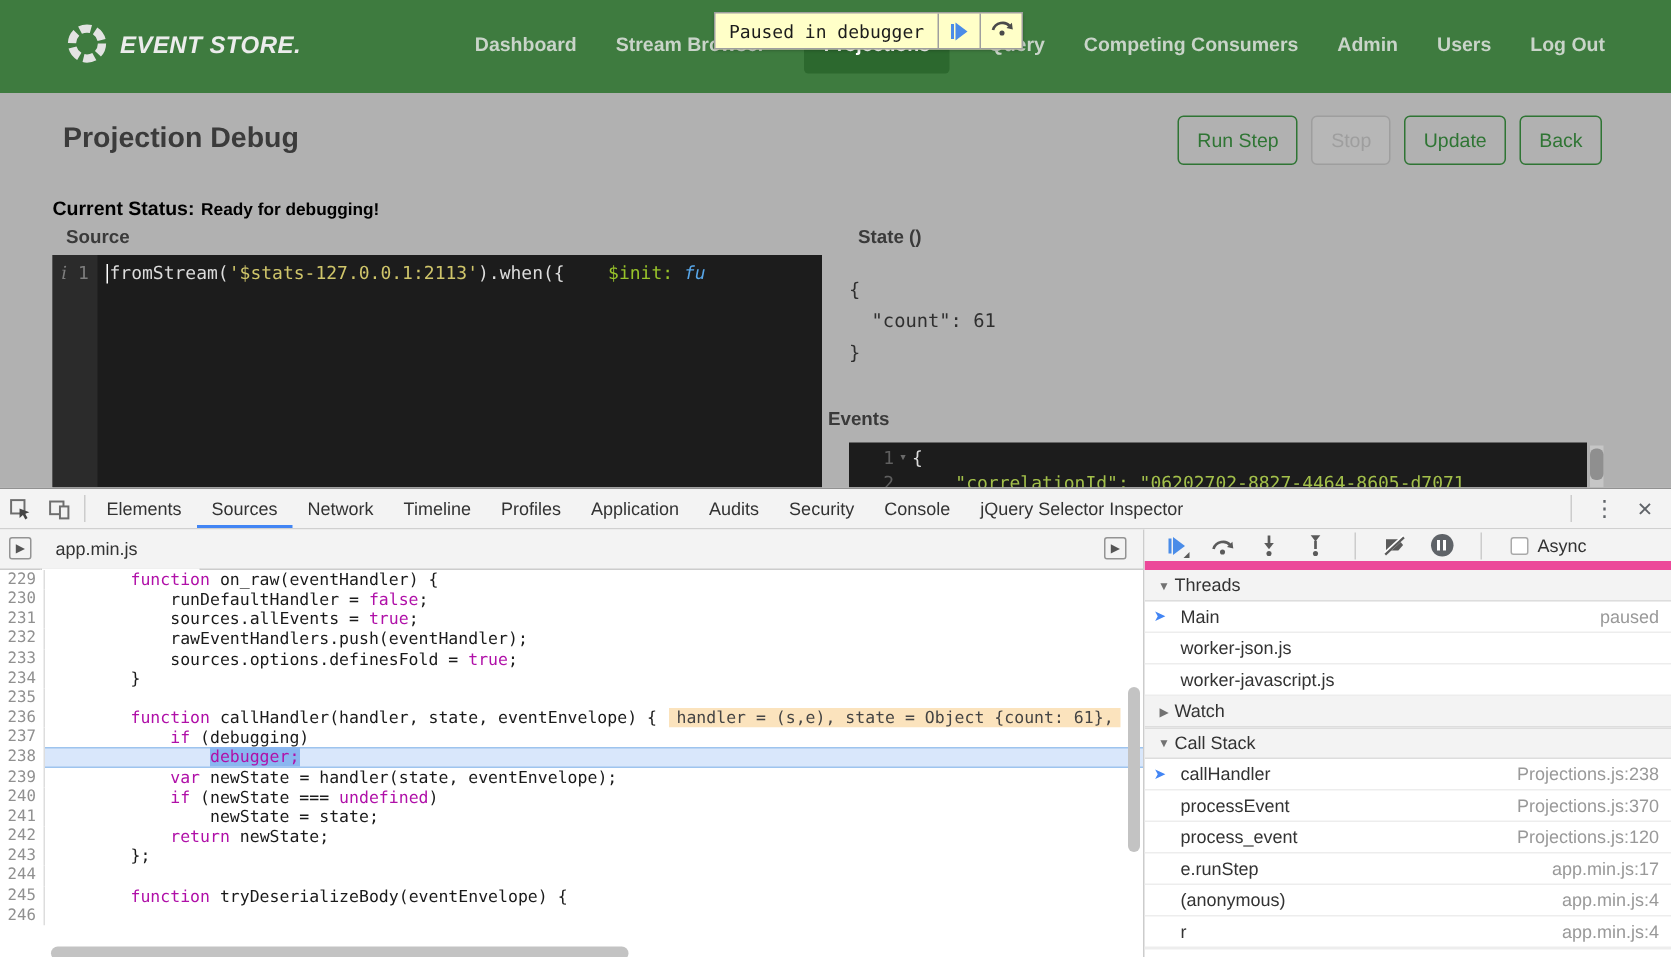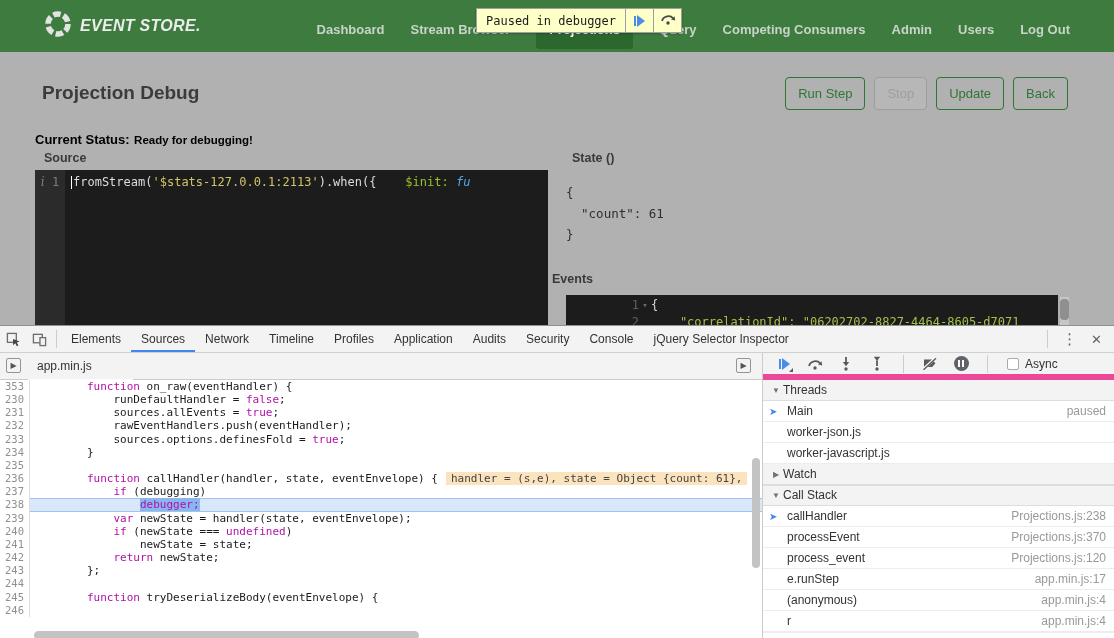--- a/index.html
+++ b/index.html
@@ -1,20 +1,20 @@
 <!DOCTYPE html>
 <html><head>
 <meta charset="utf-8">
 <style>
   * { margin:0; padding:0; box-sizing:border-box; }
   body { font-family:"Liberation Sans", sans-serif; background:#888; }
   .screen { position:relative; width:1114px; height:638px; overflow:hidden; background:#b1b1b1; }
 
   
-  .topnav { position:absolute; left:0; top:0; width:1114px; height:52px; background:#3e7b3f; display:flex; align-items:center; }
+  .topnav { position:absolute; left:0; top:0; width:1114px; height:62px; background:#3e7b3f; display:flex; align-items:center; }
   .brand { display:flex; align-items:center; margin-left:44px; cursor:pointer; }
   .brand-text { font-style:italic; font-weight:bold; font-size:16px; letter-spacing:.3px; color:#ececec; margin-left:8px; }
   .navitems { position:absolute; right:44px; top:0; height:58px; display:flex; align-items:center; gap:26px; }
   .nav-item { font-size:13px; font-weight:bold; color:#c9d4c9; cursor:pointer; white-space:nowrap; }
   .nav-item.active { background:#2c682e; color:#fff; padding:12px 13px; border-radius:3px; }
 
   
   .paused-banner { position:absolute; left:476px; top:8px; height:25px; display:flex; z-index:20;
      background:#ffffc8; border:1px solid #9f9f9f; box-shadow:0 1px 2px rgba(0,0,0,.25); }
   .pb-label { font:12px "DejaVu Sans Mono", monospace; color:#1c1c1c; padding:5px 9px 0 9px; }
@@ -27,21 +27,21 @@
   .page-title { position:absolute; left:42px; top:82px; font-size:19px; font-weight:bold; color:#3b3b3b; }
   .hdr-buttons { position:absolute; right:46px; top:77px; display:flex; gap:9px;align-items:center; }
   .hbtn { font-size:13px; padding:8px 12px; border-radius:4px; border:1px solid #2f7534; color:#2f7534; background:transparent; cursor:pointer; font-family:inherit; }
   .hbtn.disabled { border-color:#9e9e9e; color:#9e9e9e; background:#b7b7b7; cursor:default; }
   .status-line { position:absolute; left:35px; top:130px; color:#000000; }
   .status-line .lbl { font-size:13px; font-weight:bold; }
   .status-line .val { font-size:11.5px; font-weight:bold; }
   .pane-h { position:absolute; font-size:12.5px; font-weight:bold; color:#3a3a3a; }
 
   
-  .dark-editor { position:absolute; background:#1c1c1c; overflow:hidden;padding-left:43px; }
+  .dark-editor { position:absolute; background:#1c1c1c; overflow:hidden; }
   .src-gutter { position:absolute; left:0; top:0; bottom:0; width:30px; background:#2b2b2b; color:#7d7d7d; font:12px "DejaVu Sans Mono", monospace; padding-top:5px; text-align:center; }
   .src-code { position:absolute; left:36px; top:5px; white-space:pre; font:12px "DejaVu Sans Mono", monospace; }
   .caret { display:inline-block; width:1px; height:13px; background:#fff; vertical-align:middle; margin-right:1px; }
   .tok-w { color:#dcdcdc; } .tok-s { color:#cfc56a; } .tok-g { color:#98c32a; } .tok-b { color:#58a6e8; font-style:italic; } .tok-str { color:#a3c04a; }
   .state-pre { position:absolute; left:566px; top:182px; font:12.5px/21px "DejaVu Sans Mono", monospace; color:#2f2f2f; white-space:pre; }
   .ev-line { display:flex; font:12px/17px "DejaVu Sans Mono", monospace; }
   .ev-num { width:30px; text-align:right; color:#5f5f5f; flex:0 0 30px; }
   .ev-fold { width:12px; color:#6a6a6a; font-size:9px; text-align:center; }
   .ev-code { white-space:pre; }
   .ev-scroll-track { position:absolute; left:1060px; top:297px; width:9px; height:28px; background:#c6c6c6; }
@@ -224,21 +224,21 @@
         <span class="panel-toggle">▶</span>
         <span id="file-tabs" style="display:flex;flex-direction:column;">
             <span class="ft">app.min.js</span>
             <span class="ft active">Projections.js<span class="x">×</span></span>
             <span class="ft">1Prelude.js</span>
           </span>
         <span class="panel-toggle right-edge">▶</span>
       </div>
       <div class="dt-code" id="dt-code">
           <div class="dc-line">
-            <span class="ln">353</span>
+            <span class="ln">229</span>
             <span class="lc"><span class="tok-p">        </span><span class="tok-k">function</span><span class="tok-p"> on_raw(eventHandler) {</span></span>
           </div>
           <div class="dc-line">
             <span class="ln">230</span>
             <span class="lc"><span class="tok-p">            runDefaultHandler = </span><span class="tok-k">false</span><span class="tok-p">;</span></span>
           </div>
           <div class="dc-line">
             <span class="ln">231</span>
             <span class="lc"><span class="tok-p">            sources.allEvents = </span><span class="tok-k">true</span><span class="tok-p">;</span></span>
           </div>

